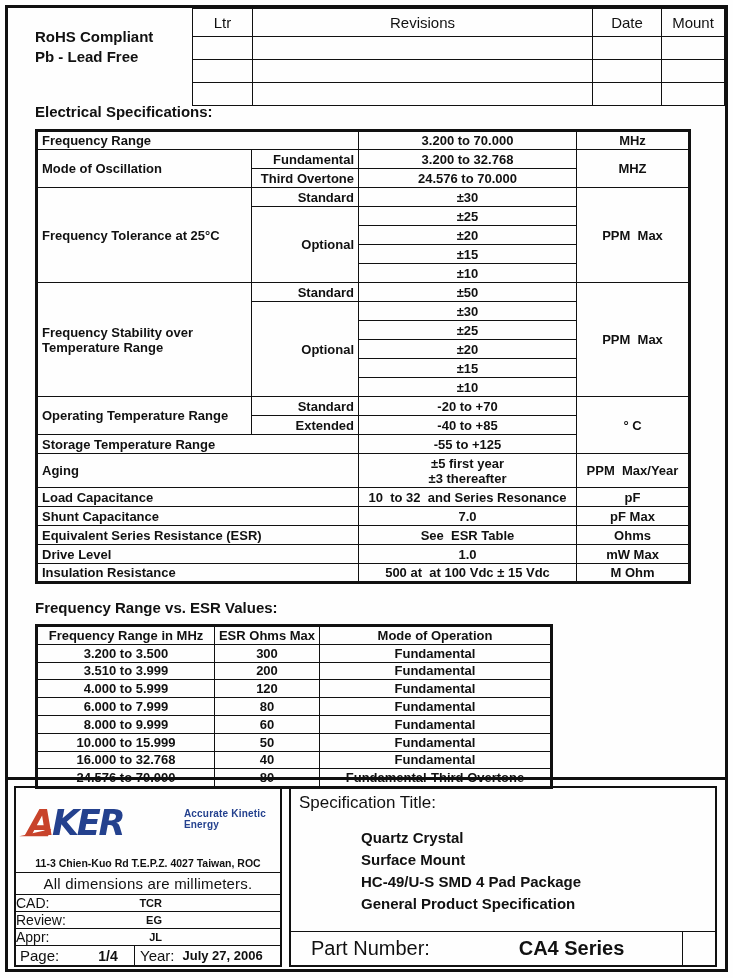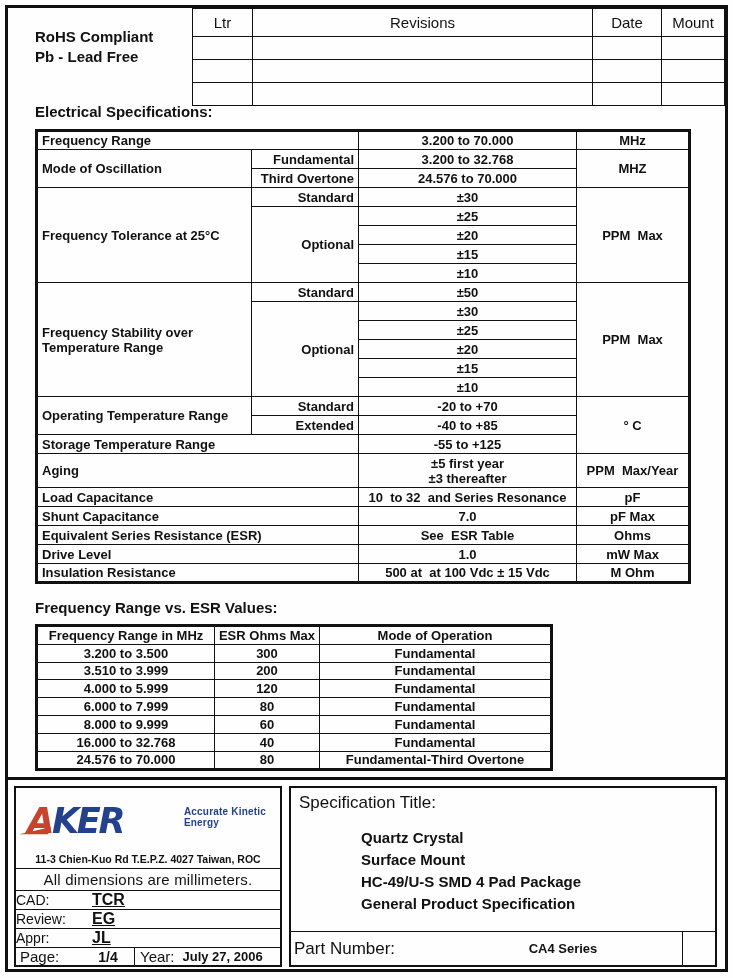--- a/index.html
+++ b/index.html
@@ -42,34 +42,34 @@
   .footer-rule { position:absolute; left:8px; right:8px; top:777px; height:3px; background:#101010; }
   .f-left  { position:absolute; left:14px;  top:786px; width:268px; height:181px; border:2px solid #111; display:flex; flex-direction:column; box-sizing:border-box; }
   .f-right { position:absolute; left:289px; top:786px; width:428px; height:181px; border:2px solid #111; display:flex; flex-direction:column; box-sizing:border-box; }
 
   .logo-area { height:66px; display:flex; flex-direction:row; align-items:center; justify-content:flex-end; }
   .logo-tagline { font-size:10px; font-weight:bold; color:#24418e; margin-top:-4px; letter-spacing:.2px; }
   .addr { height:18px; font-size:10.5px; font-weight:bold; text-align:center; line-height:18px; }
   .dims { height:21px; border-top:1.5px solid #111; font-size:15px; text-align:center; line-height:21px; letter-spacing:.2px; }
   .info-row { border-top:1.5px solid #111; display:flex; align-items:center; flex:1; }
   .info-row .lbl { font-size:14px; padding-left:0; width:76px; }
-  .info-row .valsm { font-size:16px; font-weight:bold; width:70px; text-align:left;text-decoration:underline; }
+  .info-row .valsm { font-size:11px; font-weight:bold; width:70px; text-align:right; }
   .page-row { border-top:1.5px solid #111; display:flex; align-items:stretch; flex:1.15; }
   .page-row .lbl { font-size:15px; padding-left:4px; width:62px; align-self:center; }
   .page-row .pageval { width:52px; font-size:14px; font-weight:bold; text-align:center; align-self:center; }
   .page-row .date-cell { border-left:1.5px solid #111; flex:1; display:flex; align-items:center; }
   .page-row .date-lbl { font-size:15px; padding-left:5px; }
   .page-row .date-val { font-size:13px; font-weight:bold; padding-left:8px; }
 
   .spec-area { flex:1; }
   .spec-label { font-size:17px; padding:5px 0 0 8px; }
   .spec-lines { margin:14px 0 0 70px; font-size:15px; font-weight:bold; line-height:22px; white-space:pre-wrap; }
   .part-row { height:33px; border-top:1.5px solid #111; display:flex; align-items:stretch; }
-  .part-lbl { font-size:17px; padding-left:3px; align-self:center; width:150px; }
-  .part-val { flex:1; font-size:13px; font-weight:bold; text-align:center; align-self:center; }
+  .part-lbl { font-size:20px; padding-left:20px; align-self:center; width:150px; }
+  .part-val { flex:1; font-size:20px; font-weight:bold; text-align:center; align-self:center; }
   .part-empty { width:32px; border-left:1.5px solid #111; }
 </style>
 </head>
 <body>
 
 <div class="page">
   <div class="page-frame"></div>
 
   <div class="rohs">
     <div>RoHS Compliant</div>
@@ -259,20 +259,25 @@
           <td>6.000 to 7.999</td>
           <td>80</td>
           <td>Fundamental</td>
         </tr>
     <tr>
           <td>8.000 to 9.999</td>
           <td>60</td>
           <td>Fundamental</td>
         </tr>
     <tr>
+          <td>10.000 to 15.999</td>
+          <td>50</td>
+          <td>Fundamental</td>
+        </tr>
+    <tr>
           <td>16.000 to 32.768</td>
           <td>40</td>
           <td>Fundamental</td>
         </tr>
     <tr>
           <td>24.576 to 70.000</td>
           <td>80</td>
           <td>Fundamental-Third Overtone</td>
         </tr>
   </tbody>

